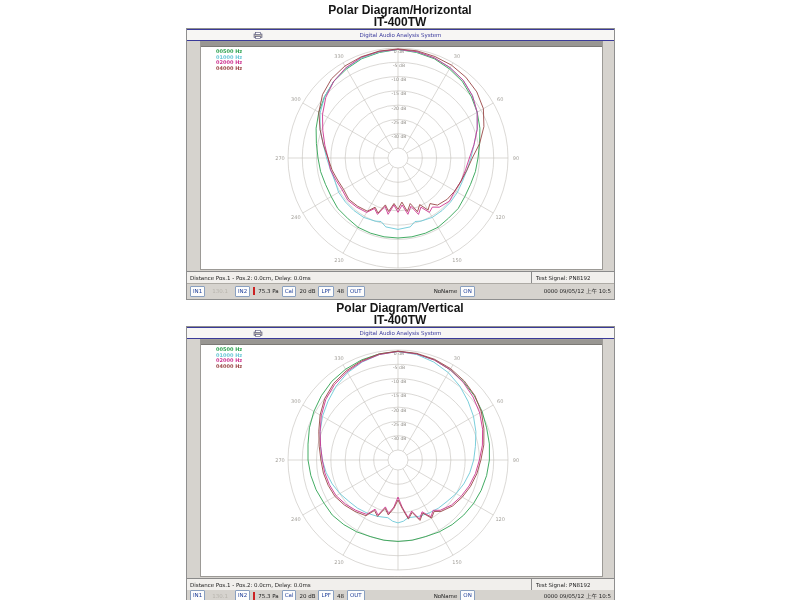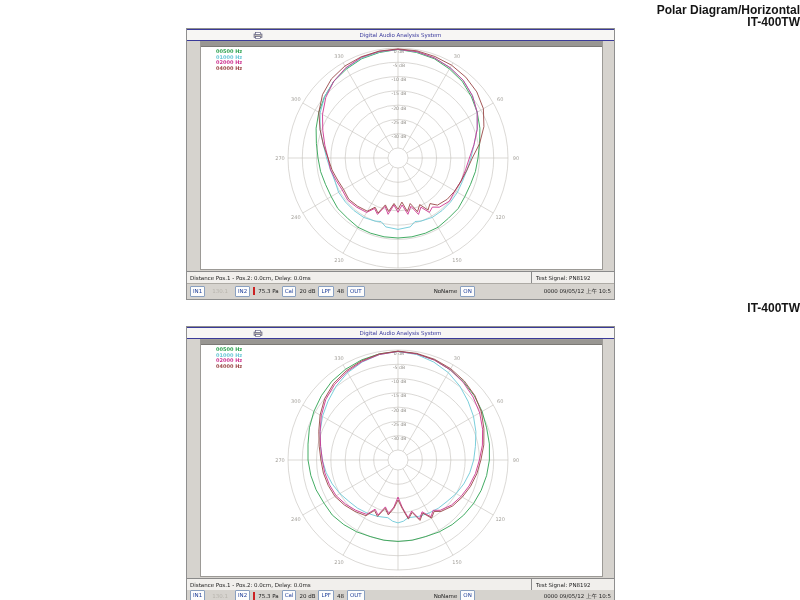--- a/index.html
+++ b/index.html
@@ -1,18 +1,18 @@
 <!DOCTYPE html>
 <html><head>
 <meta charset="utf-8">
 <style>
   html,body{margin:0;padding:0;background:#fff;}
   body{width:800px;height:600px;position:relative;overflow:hidden;
        font-family:"Liberation Sans",sans-serif;}
-  .heading{position:absolute;left:0;width:800px;text-align:right;
+  .heading{position:absolute;left:0;width:800px;text-align:center;
            font:bold 12px/12px "Liberation Sans",sans-serif;color:#151515;}
   .heading .l2{font:bold 12px/12px "Liberation Sans",sans-serif;}
   .window{position:absolute;left:186px;width:429px;background:#d6d3ce;
           border:1px solid #8f8f8f;box-sizing:border-box;}
   .titlebar{position:absolute;left:0;top:0;width:100%;height:12px;
             background:#f7f6f4;border-top:1px solid #3a3a99;border-bottom:1px solid #3a3a99;
             box-sizing:border-box;display:flex;align-items:center;justify-content:center;}
   .titlebar-text{font:5.5px/6px "DejaVu Sans",sans-serif;color:#3a3a9d;}
   .app-icon{position:absolute;left:66px;top:2px;width:10px;height:7px;}
   .panel{position:absolute;left:13px;width:403px;background:#fff;
@@ -133,20 +133,21 @@
     <div class="tb-group tb-center">
         <span class="tb-text">NoName</span>
         <span class="tb-btn">ON</span>
       </div>
     <div class="tb-spacer"></div>
     <div class="tb-clock">0000  09/05/12  上午 10:5</div>
   </div>
 </div>
 
 <div class="heading" style="top:302px">
+  <div>Polar Diagram/Vertical</div>
   <div class="l2">IT-400TW</div>
 </div>
 
 <div class="window" id="win1" style="top:326px;height:274px;">
   <div class="titlebar">
     <svg class="app-icon" viewBox="0 0 10 7">
       <rect x="1" y="2" width="8" height="3.5" fill="#b9b6b0" stroke="#55557a" stroke-width="0.6"></rect>
       <rect x="2.6" y="0.5" width="4.8" height="2" fill="#fff" stroke="#55557a" stroke-width="0.6"></rect>
       <rect x="2.6" y="4.6" width="4.8" height="2" fill="#fff" stroke="#55557a" stroke-width="0.6"></rect>
     </svg>

